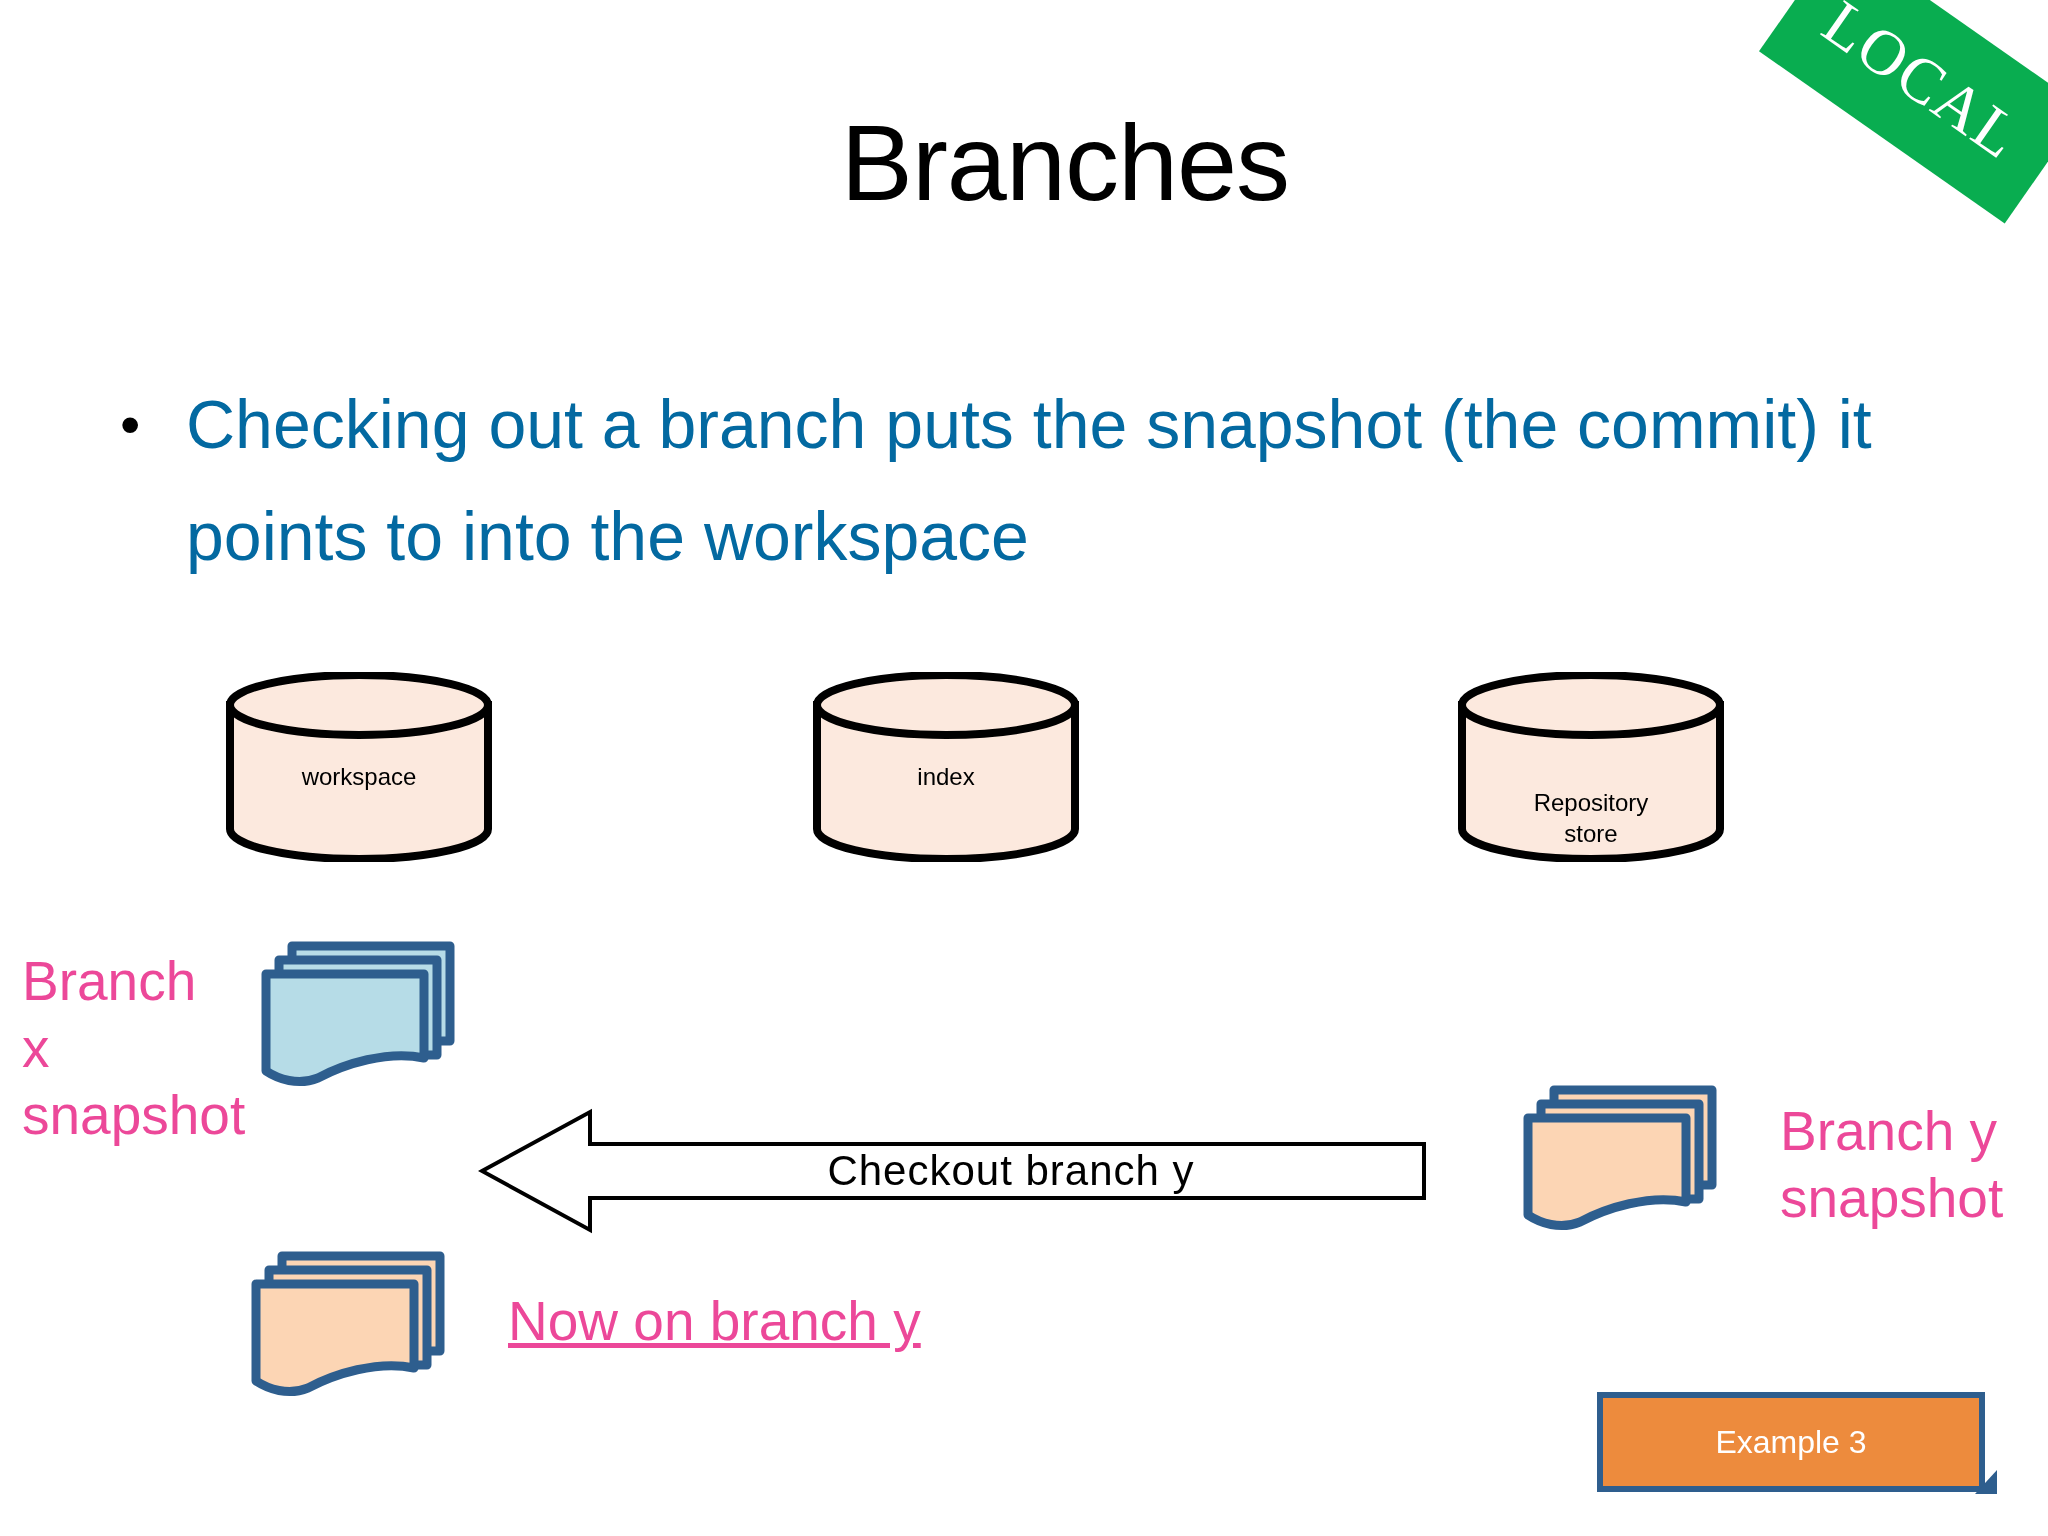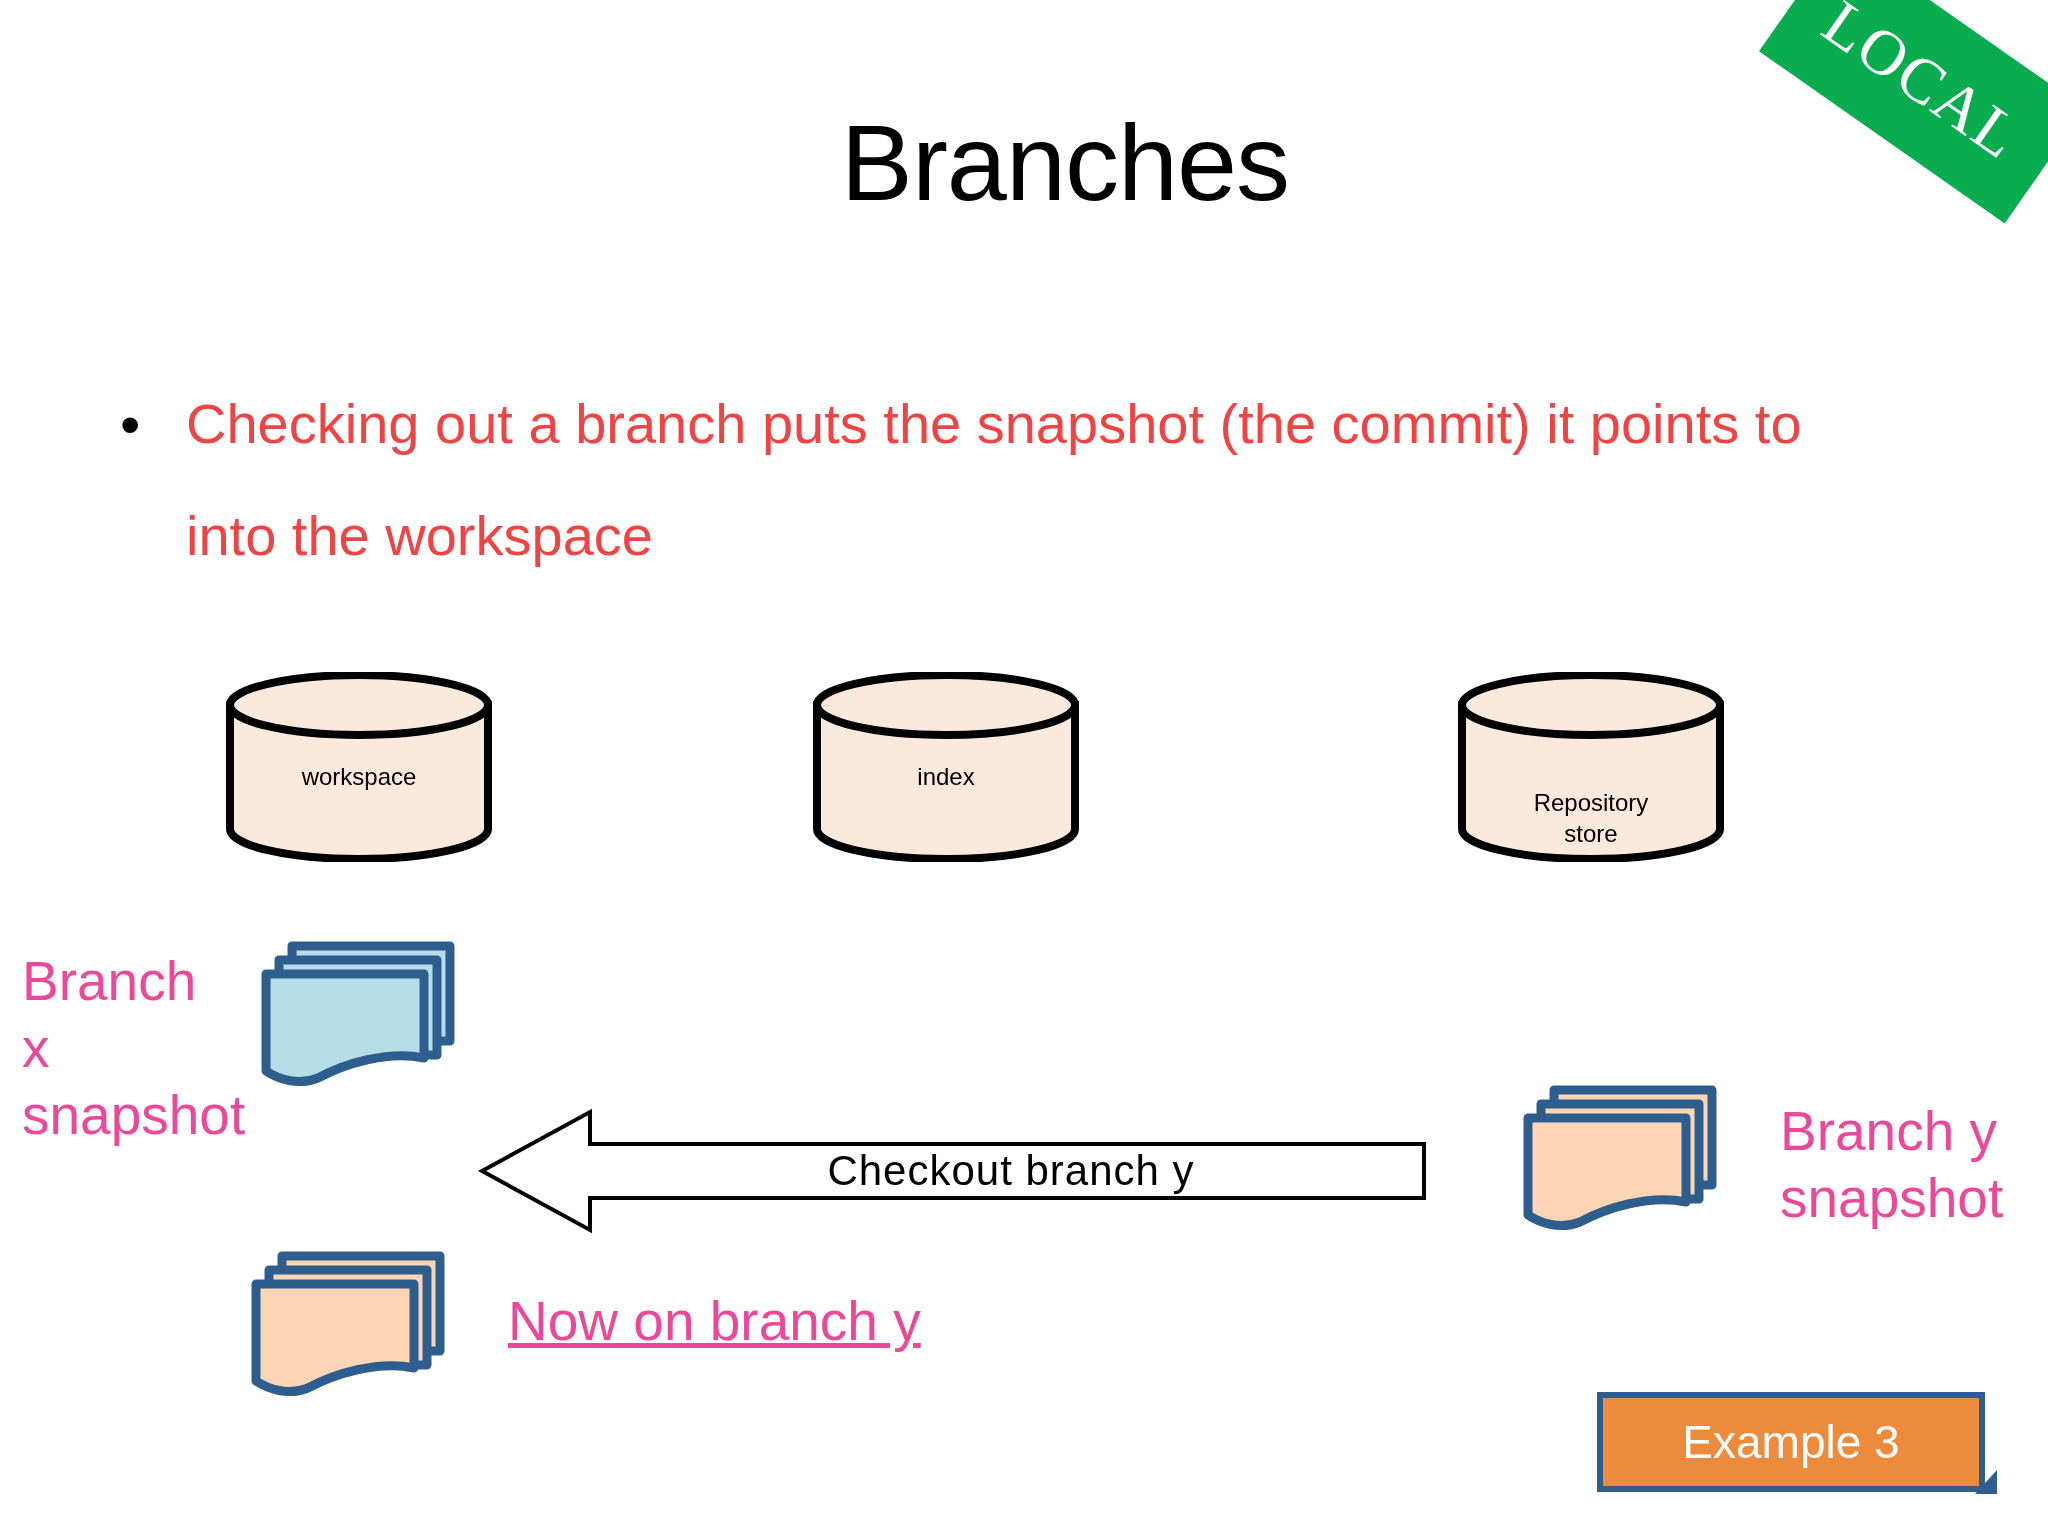--- a/index.html
+++ b/index.html
@@ -70,23 +70,23 @@
     font-size: 58px;
     line-height: 112px;
     color: #000000;
     width: 74px;
     flex: 0 0 74px;
     text-align: left;
     padding-left: 8px;
     box-sizing: border-box;
   }
   #bullet-block .bullet-text {
-    font-size: 56px;
+    font-size: 68px;
     line-height: 112px;
-    color: #ef4444;
+    color: #0369a1;
     max-width: 1720px;
   }
 
   
   .cylinder {
     position: absolute;
   }
   .cylinder svg { display: block; }
   .cyl-label {
     position: absolute;
@@ -156,21 +156,21 @@
     height: 0;
     border-left: 22px solid transparent;
     border-bottom: 24px solid #2E5E8E;
   }
   #example-badge .badge-text {
     position: absolute;
     inset: 0;
     display: flex;
     align-items: center;
     justify-content: center;
-    font-size: 46px;
+    font-size: 32px;
     color: #ffffff;
     z-index: 2;
   }
 </style>
 </head>
 <body>
 
 <div id="slide">
 
   <div id="local-badge">

